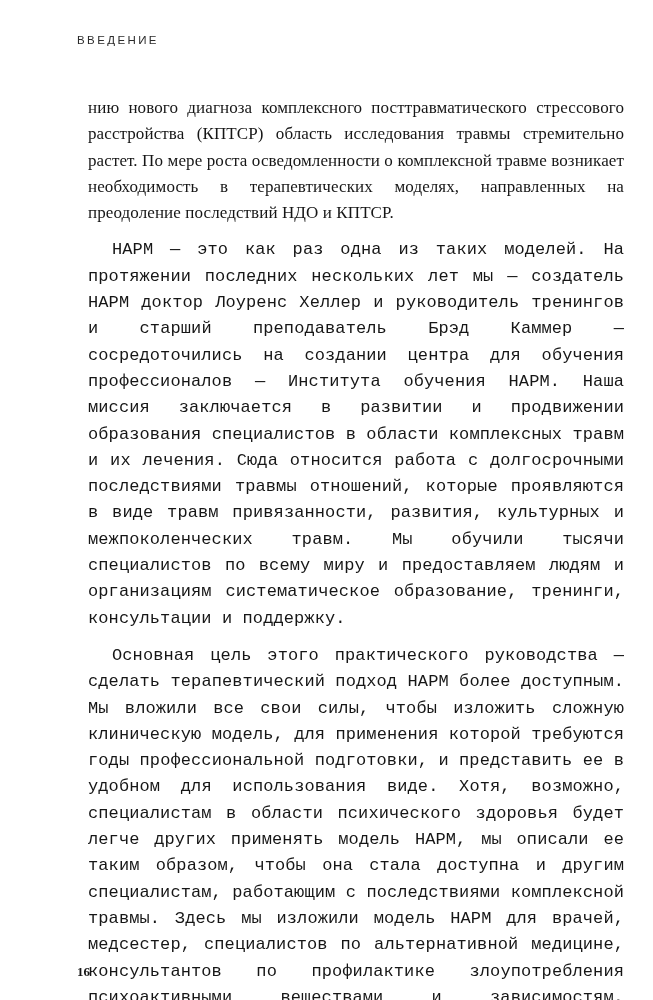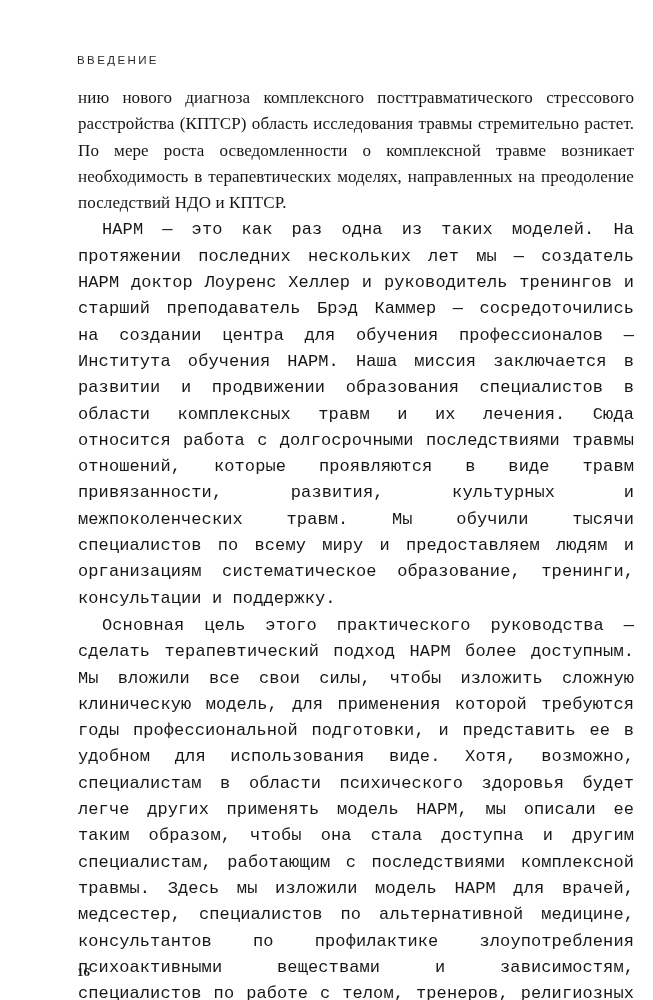--- a/index.html
+++ b/index.html
@@ -19,36 +19,35 @@
     }
     .running-head {
       position: absolute;
       top: 34px;
       left: 77px;
       font-family: "Liberation Sans", sans-serif;
       font-size: 11.5px;
       font-weight: 400;
       letter-spacing: 2.4px;
       color: #2a2a2a;
-      margin-top: 20px;
     }
     .text-block {
       position: absolute;
       top: 84px;
       left: 77px;
       width: 558px;
       font-size: 17px;
       line-height: 26.3px;
       text-align: justify;
       hyphens: auto;
       -webkit-hyphens: auto;
       letter-spacing: 0.1px;
     }
     .text-block p {
-      margin: 1px;
+      margin: 11px;
       padding: 0;
     }
     .text-block p.indent {
       text-indent: 24px;
       font-family: Liberation Mono, monospace;
     }
     .page-number {
       position: absolute;
       left: 77px;
       bottom: 20px;

